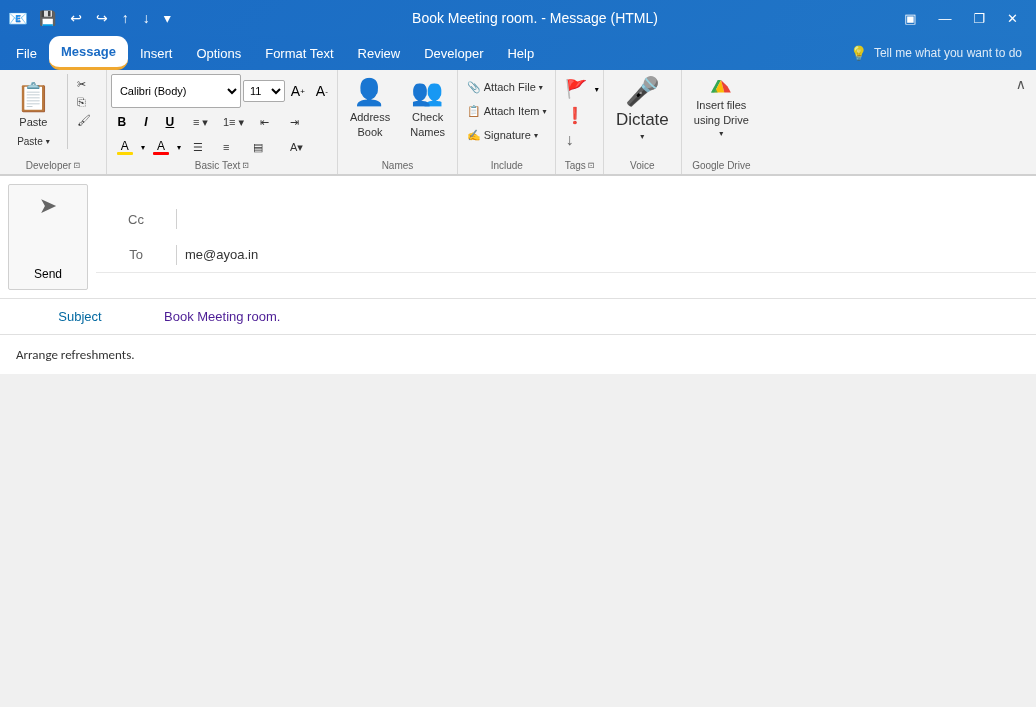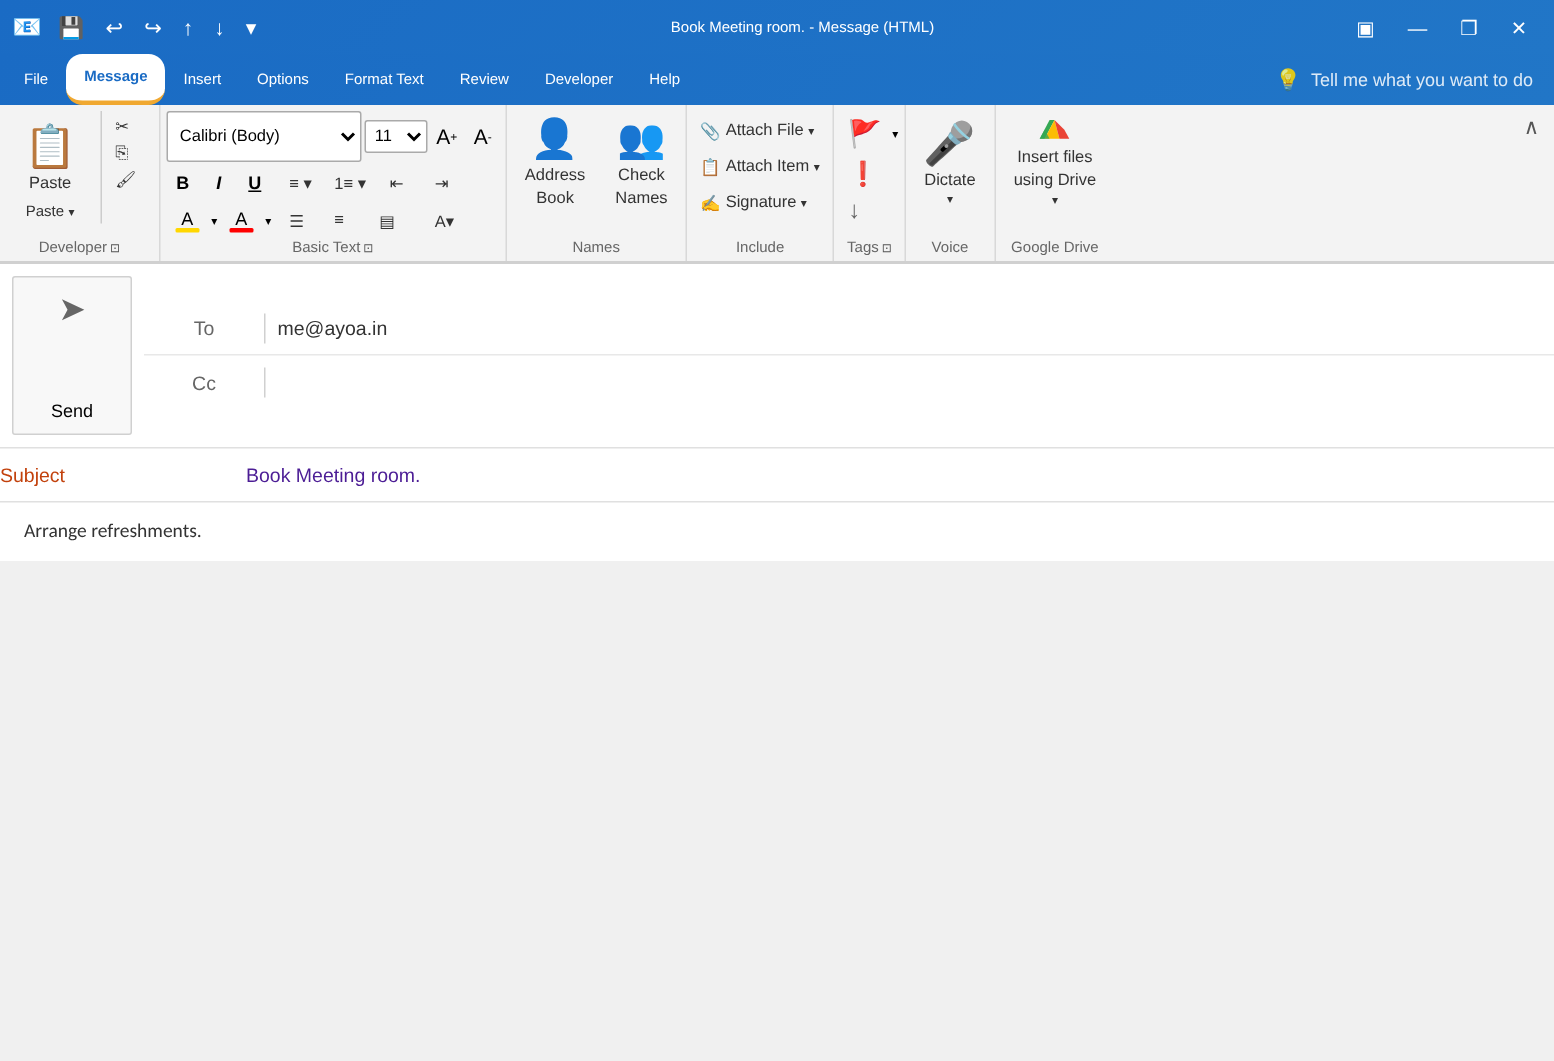--- a/index.html
+++ b/index.html
@@ -17,38 +17,38 @@
       color: white;
     }
     .title-bar-left { display: flex; align-items: center; gap: 6px; }
     .title-bar-icon { font-size: 16px; }
     .title-bar-qat { display: flex; align-items: center; gap: 4px; }
     .qat-btn {
       color: white; background: none; border: none; cursor: pointer; padding: 4px 5px;
       font-size: 14px; border-radius: 2px;
       display: flex; align-items: center; justify-content: center;
     }
-    .title-text { flex: 1; text-align: center; font-size: 10px; color: white; }
+    .title-text { flex: 1; text-align: center; font-size: 14px; color: white; }
     .title-bar-right { display: flex; align-items: center; gap: 2px; }
     .title-ctrl-btn {
       background: none; border: none; color: white; cursor: pointer; padding: 4px 10px;
       font-size: 13px; border-radius: 2px;
     }
 
     
     .menu-bar {
       background: #1e5799;
       background: linear-gradient(135deg, #1a6bc4 0%, #2176c7 100%);
       height: 34px;
       display: flex;
       align-items: stretch;
       padding: 0 4px;
     }
     .menu-item {
-      color: white; font-size: 10px; padding: 0 12px;
+      color: white; font-size: 13px; padding: 0 12px;
       cursor: pointer; display: flex; align-items: center; border-radius: 2px;
       white-space: nowrap;
     }
     .menu-item.active { background: white; color: #1a6bc4; font-weight: 600; border-bottom: 3px solid #f0a830; border-radius: 11px; }
     .menu-search {
       margin-left: auto; display: flex; align-items: center; gap: 6px;
       color: rgba(255,255,255,0.85); font-size: 12px; padding: 4px 10px;
     }
     .menu-search-icon { font-size: 14px; color: rgba(255,255,255,0.85); }
 
@@ -318,21 +318,21 @@
       <div class="rg-label">
         <span>Tags</span>
         <button class="rg-expand-btn">⊡</button>
       </div>
     </div>
 
     <div class="rg">
       <div class="rg-body">
         <button class="ribbon-btn-large">
           <span style="font-size:28px;color:#2176c7;">🎤</span>
-          <span style="font-size:11px;">Dictate</span>
+          <span style="font-size:17px;">Dictate</span>
           <span style="font-size:8px;">▾</span>
         </button>
       </div>
       <div class="rg-label">
         <span>Voice</span>
       </div>
     </div>
 
     <div class="rg" style="border-right:none;">
       <div class="rg-body">
@@ -364,34 +364,34 @@
 <div class="compose-container">
 
   <div class="compose-row" style="border-bottom:1px solid #e0e0e0;">
     <div style="display:flex;align-items:center;">
       <div class="send-btn">
         <span style="font-size:22px;color:#666;">➤</span>
         <span style="font-size:12px;margin-top:44px;">Send</span>
       </div>
     </div>
     <div style="flex:1;display:flex;flex-direction:column;">
+      <div style="display:flex;align-items:center;min-height:36px;">
+        <div style="width:80px;text-align:center;color:#666;font-size:13px;flex-shrink:0;">Cc</div>
+        <div style="width:1px;height:20px;background:#d0d0d0;margin-right:4px;"></div>
+        <input type="text" style="flex: 1 1 0%; border: none; outline: none; font-size: 13px; padding: 8px 4px; color: rgb(51, 51, 51);">
+      </div>
       <div style="display:flex;align-items:center;border-bottom:1px solid #e8e8e8;min-height:36px;">
         <div style="width:80px;text-align:center;color:#666;font-size:13px;flex-shrink:0;">To</div>
         <div style="width:1px;height:20px;background:#d0d0d0;margin-right:4px;"></div>
         <input type="text" style="flex: 1 1 0%; border: none; outline: none; font-size: 13px; padding: 8px 4px; color: rgb(51, 51, 51);" value="me@ayoa.in">
       </div>
-      <div style="display:flex;align-items:center;min-height:36px;">
-        <div style="width:80px;text-align:center;color:#666;font-size:13px;flex-shrink:0;">Cc</div>
-        <div style="width:1px;height:20px;background:#d0d0d0;margin-right:4px;"></div>
-        <input type="text" style="flex: 1 1 0%; border: none; outline: none; font-size: 13px; padding: 8px 4px; color: rgb(51, 51, 51);">
-      </div>
     </div>
   </div>
 
   <div style="display:flex;align-items:center;border-bottom:1px solid #e0e0e0;min-height:36px;">
-    <div style="width:160px;color:#c2410c;font-size:13px;flex-shrink:0;">Subject</div>
+    <div style="width:160px;text-align:center;color:#0369a1;font-size:13px;flex-shrink:0;">Subject</div>
     <input type="text" style="flex: 1 1 0%; border: none; outline: none; font-size: 13px; padding: 8px 4px; color: #4c1d95;" value="Book Meeting room.">
   </div>
 
   <div style="flex: 1 1 0%; padding: 12px 16px; font-size: 13px; color: rgb(51, 51, 51); font-family: Calibri, Arial, sans-serif;" contenteditable="true">
     <span>Arrange refreshments.</span>
   </div>
 </div>
 
 </body></html>

